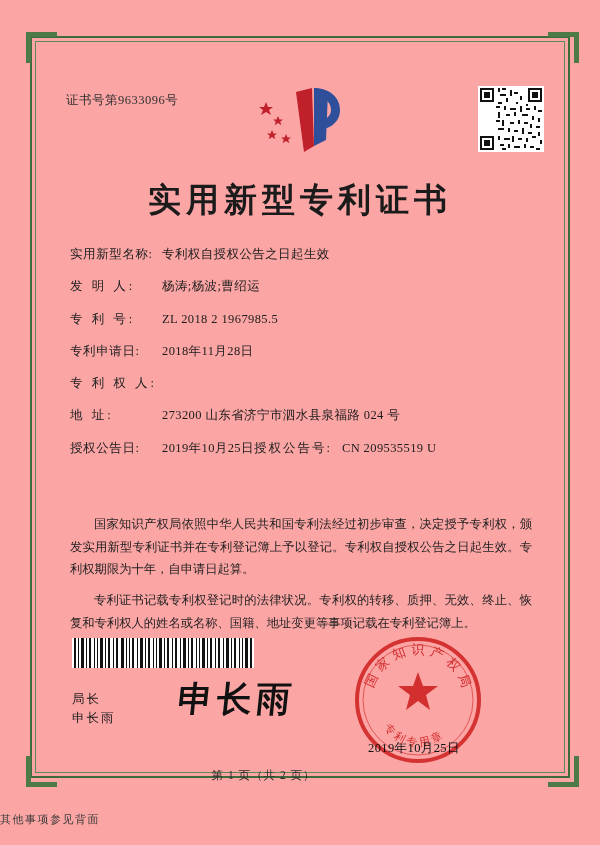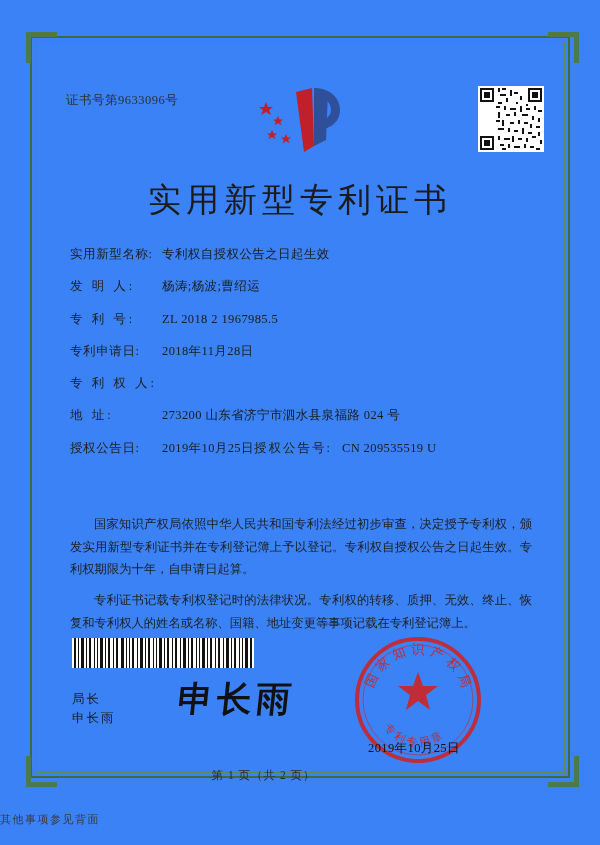--- a/index.html
+++ b/index.html
@@ -14,21 +14,21 @@
     color: #2b2b2b;
     position: relative;
     overflow: hidden;
   }
 
   
   .page {
     position: absolute;
     left: 0; top: 0;
     width: 600px; height: 845px;
-    background: #3b82f6;
+    background: #fca5a5;
   }
   .frame-outer {
     position: absolute;
     left: 30px; top: 36px;
     width: 540px; height: 742px;
     border: 2px solid #3f6b3c;
     box-sizing: border-box;
   }
   .frame-inner {
     position: absolute;
@@ -71,21 +71,21 @@
   }
   .qr svg { display: block; }
 
   
   .title {
     position: absolute;
     left: 0; top: 178px;
     width: 600px;
     text-align: center;
     font-size: 33px;
-    font-weight: normal;
+    font-weight: bold;
     letter-spacing: 5px;
     color: #1b1b1b;
     font-family: "DejaVu Serif", serif;
   }
 
   
   .fields {
     position: absolute;
     left: 70px; top: 248px;
     width: 460px;

